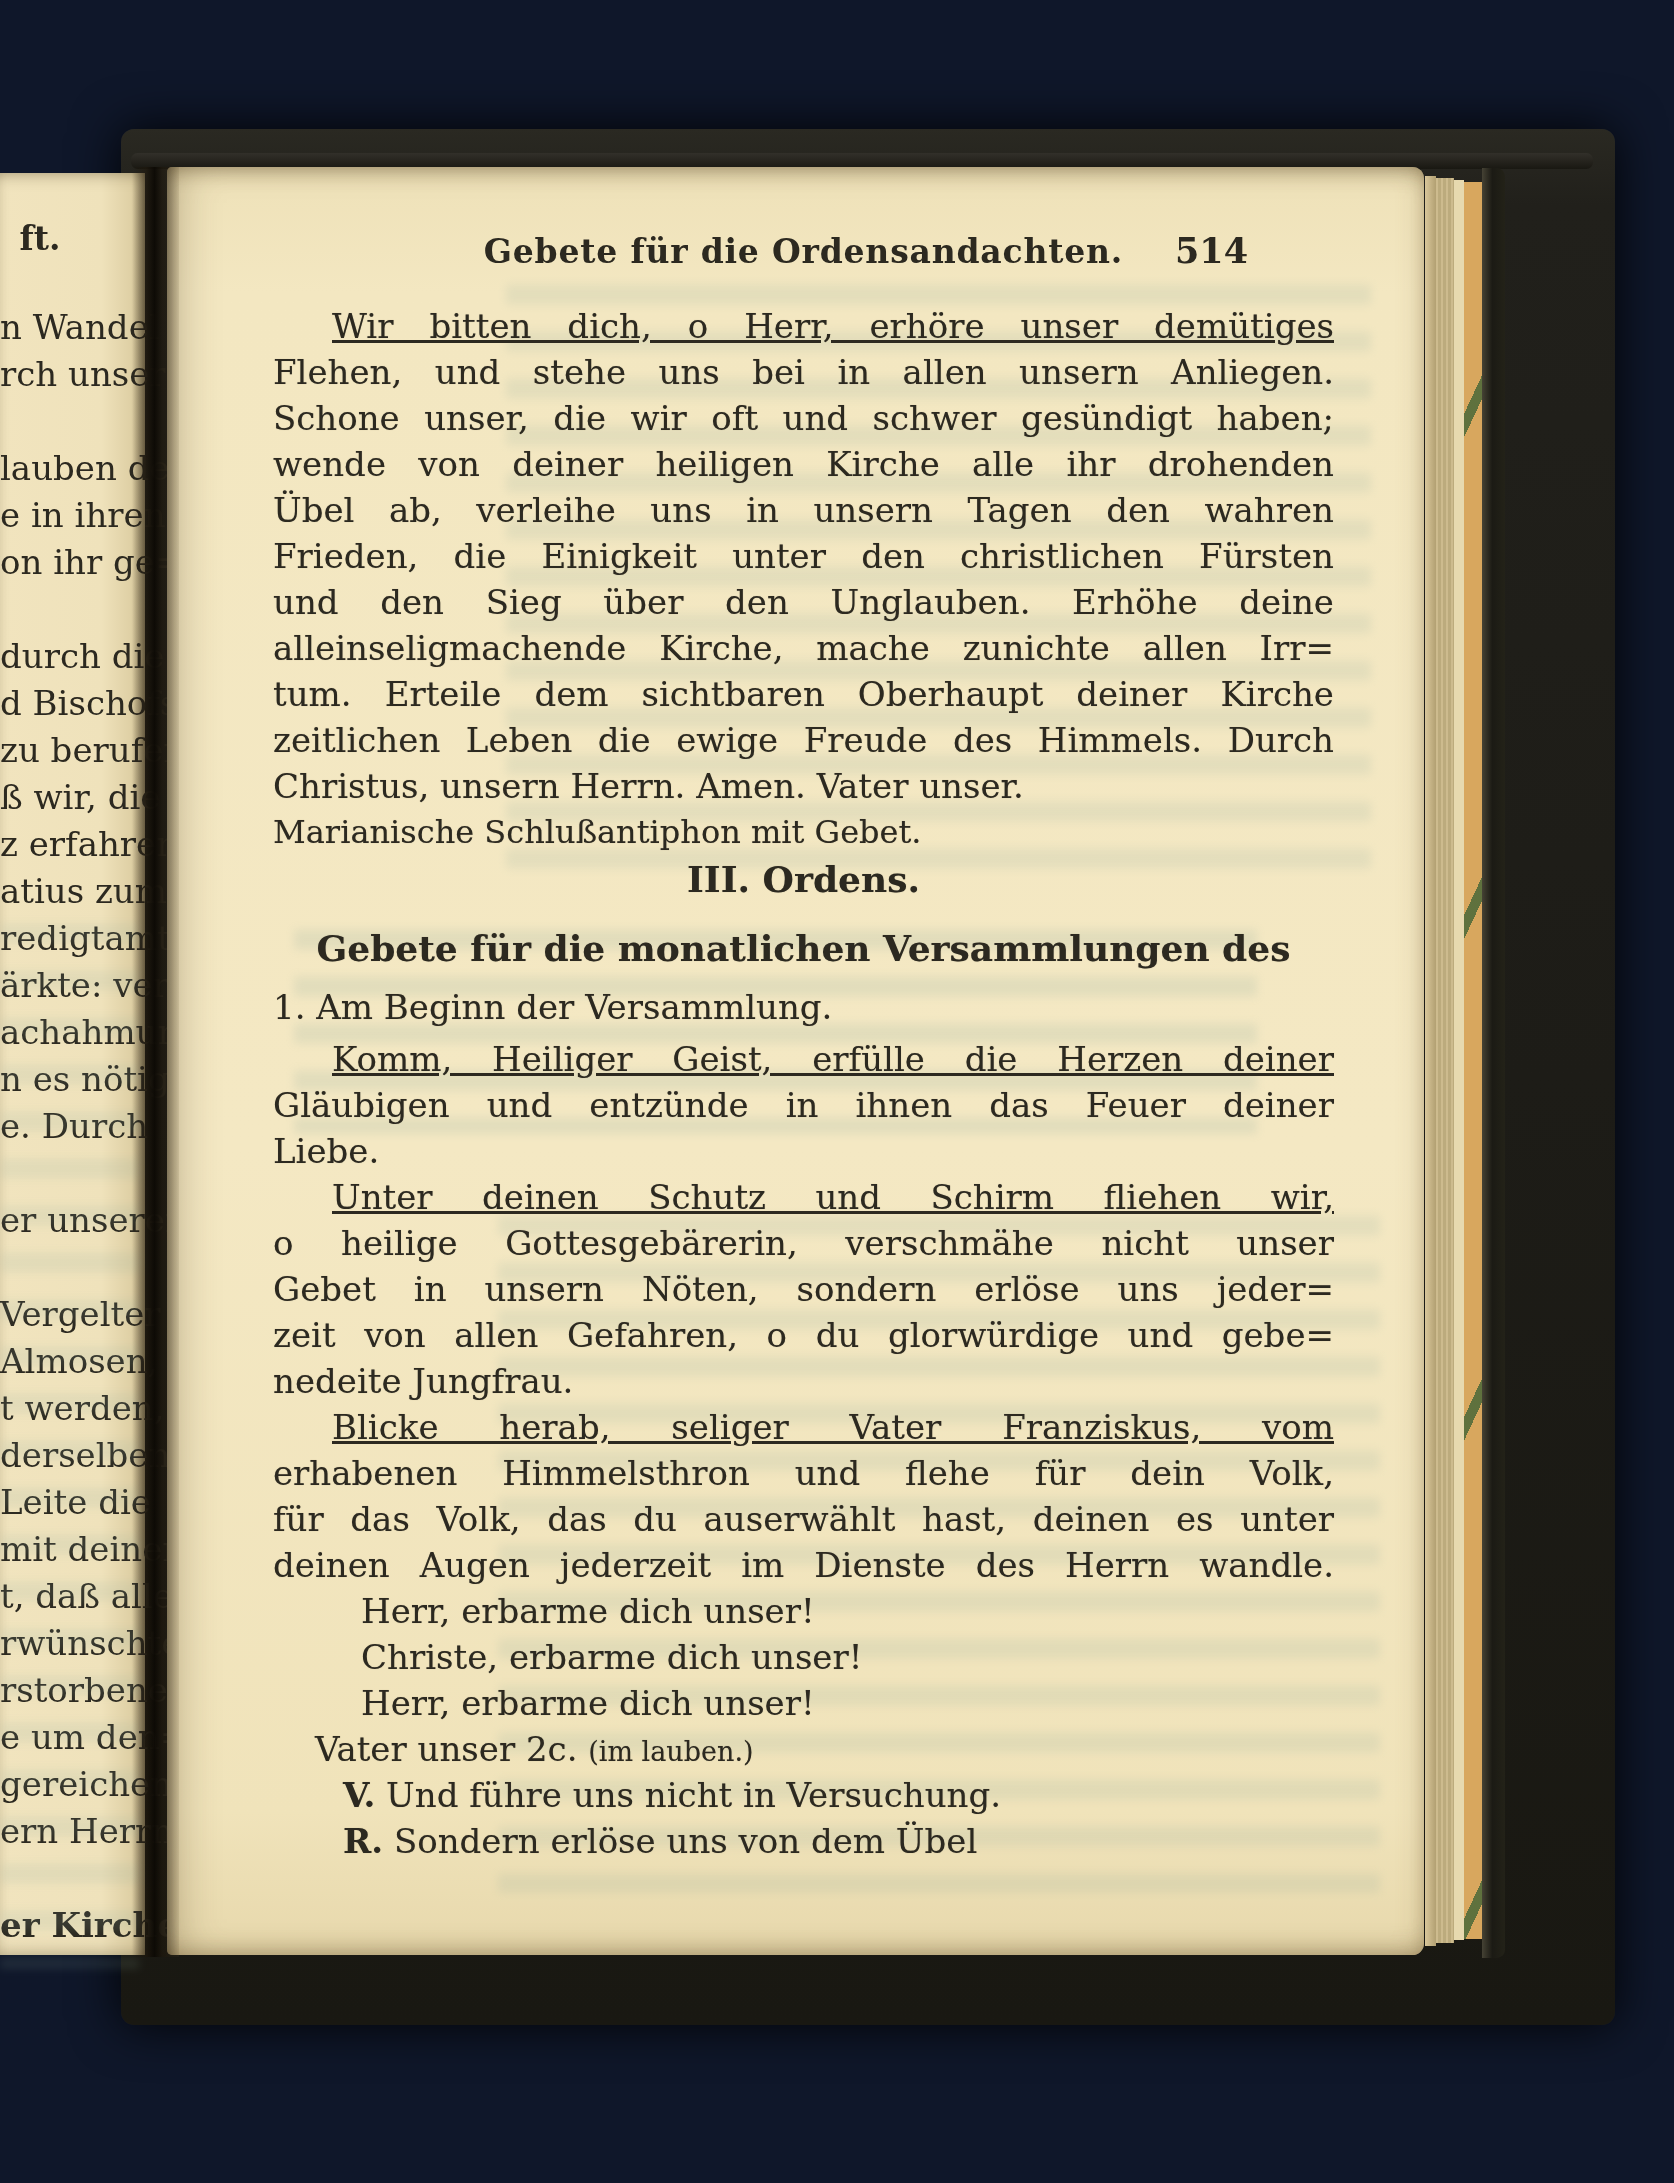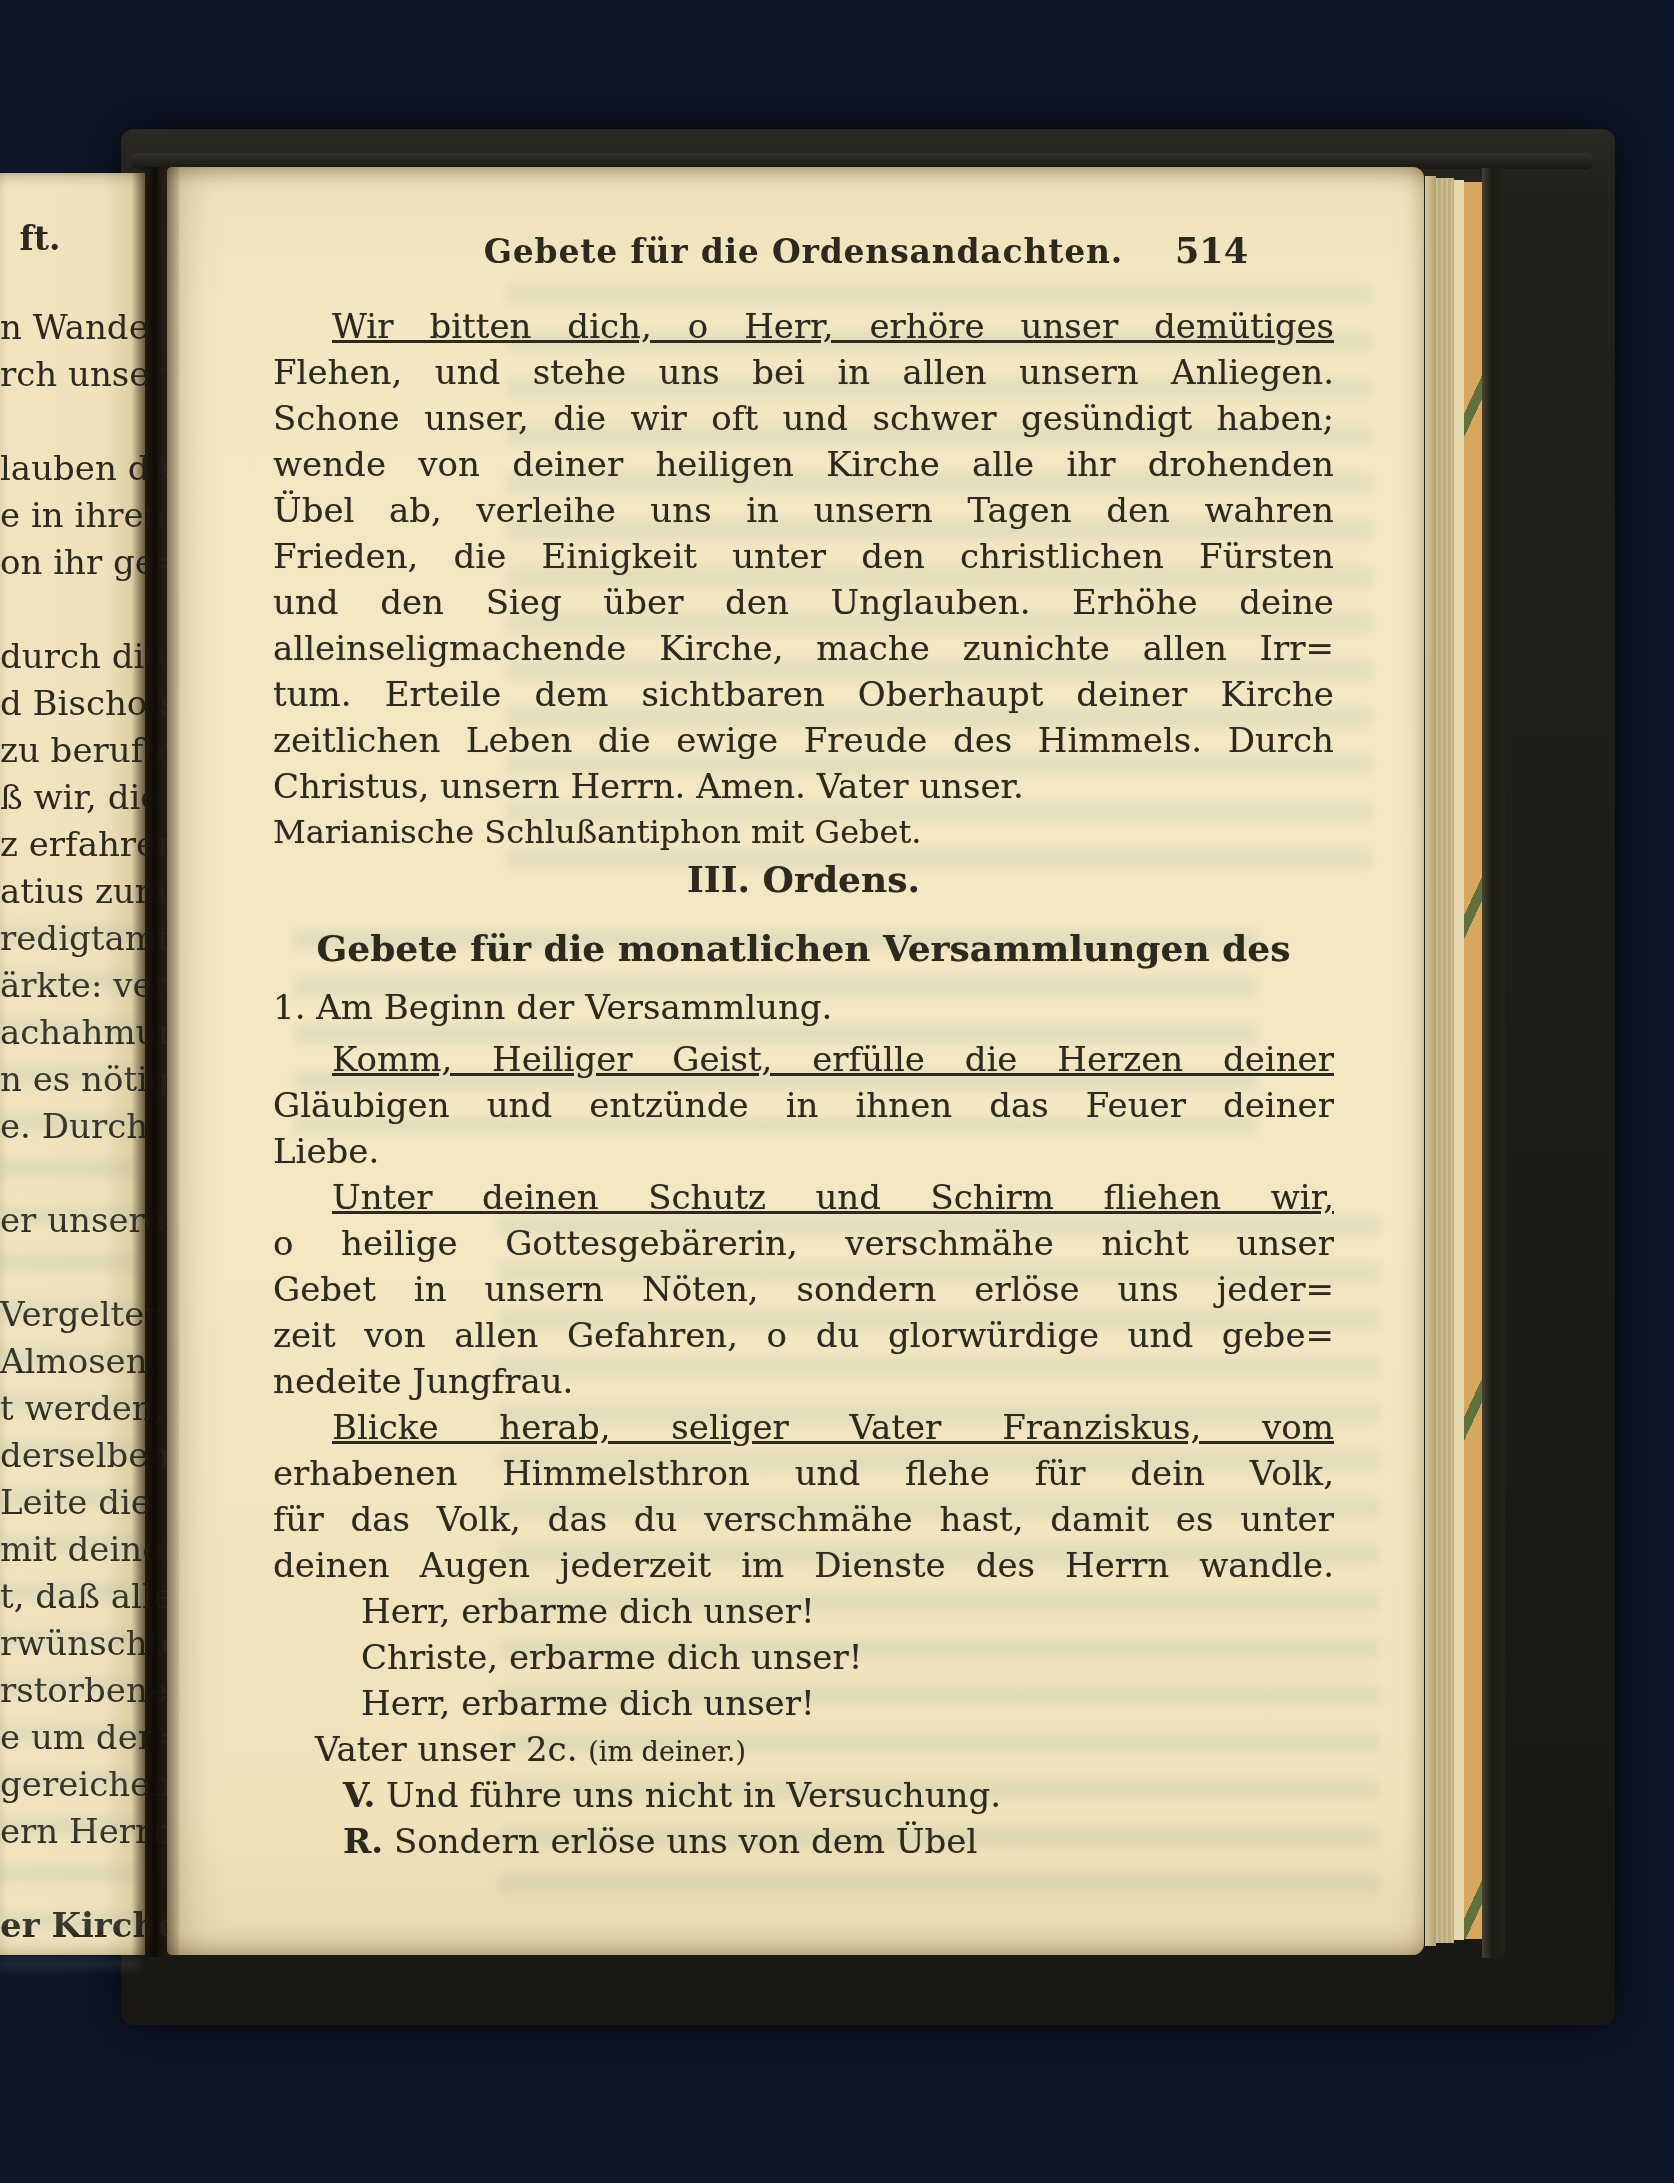--- a/index.html
+++ b/index.html
@@ -161,26 +161,26 @@
           <div class="pline j ind g3"><span class="vr"></span><span>Komm, Heiliger Geist, erfülle die Herzen deiner</span><span class="fine"></span></div>
           <div class="pline j"><span class="vr"></span><span>Gläubigen und entzünde in ihnen das Feuer deiner</span><span class="fine"></span></div>
           <div class="pline l"><span class="vr"></span><span>Liebe.</span><span class="fine"></span></div>
           <div class="pline j ind"><span class="vr"></span><span>Unter deinen Schutz und Schirm fliehen wir,</span><span class="fine"></span></div>
           <div class="pline j"><span class="vr"></span><span>o heilige Gottesgebärerin, verschmähe nicht unser</span><span class="fine"></span></div>
           <div class="pline j"><span class="vr"></span><span>Gebet in unsern Nöten, sondern erlöse uns jeder=</span><span class="fine"></span></div>
           <div class="pline j"><span class="vr"></span><span>zeit von allen Gefahren, o du glorwürdige und gebe=</span><span class="fine"></span></div>
           <div class="pline l"><span class="vr"></span><span>nedeite Jungfrau.</span><span class="fine"></span></div>
           <div class="pline j ind"><span class="vr"></span><span>Blicke herab, seliger Vater Franziskus, vom</span><span class="fine"></span></div>
           <div class="pline j"><span class="vr"></span><span>erhabenen Himmelsthron und flehe für dein Volk,</span><span class="fine"></span></div>
-          <div class="pline j"><span class="vr"></span><span>für das Volk, das du verschmähe hast, damit es unter</span><span class="fine"></span></div>
+          <div class="pline j"><span class="vr"></span><span>für das Volk, das du auserwählt hast, deinen es unter</span><span class="fine"></span></div>
           <div class="pline j"><span class="vr"></span><span>deinen Augen jederzeit im Dienste des Herrn wandle.</span><span class="fine"></span></div>
           <div class="pline l ind2"><span class="vr"></span><span>Herr, erbarme dich unser!</span><span class="fine"></span></div>
           <div class="pline l ind2"><span class="vr"></span><span>Christe, erbarme dich unser!</span><span class="fine"></span></div>
           <div class="pline l ind2"><span class="vr"></span><span>Herr, erbarme dich unser!</span><span class="fine"></span></div>
-          <div class="pline l ind3"><span class="vr"></span><span>Vater unser 2c. </span><span class="fine">(im deiner.)</span></div>
+          <div class="pline l ind3"><span class="vr"></span><span>Vater unser 2c. </span><span class="fine">(im lauben.)</span></div>
           <div class="pline l ind4"><span class="vr">V.</span><span> Und führe uns nicht in Versuchung.</span><span class="fine"></span></div>
           <div class="pline l ind4"><span class="vr">R.</span><span> Sondern erlöse uns von dem Übel</span><span class="fine"></span></div>
         </div>
     </div>
   </div>
 
   <div class="gutter"></div>
 
   <div class="edge1"></div>
   <div class="edge2"></div>

